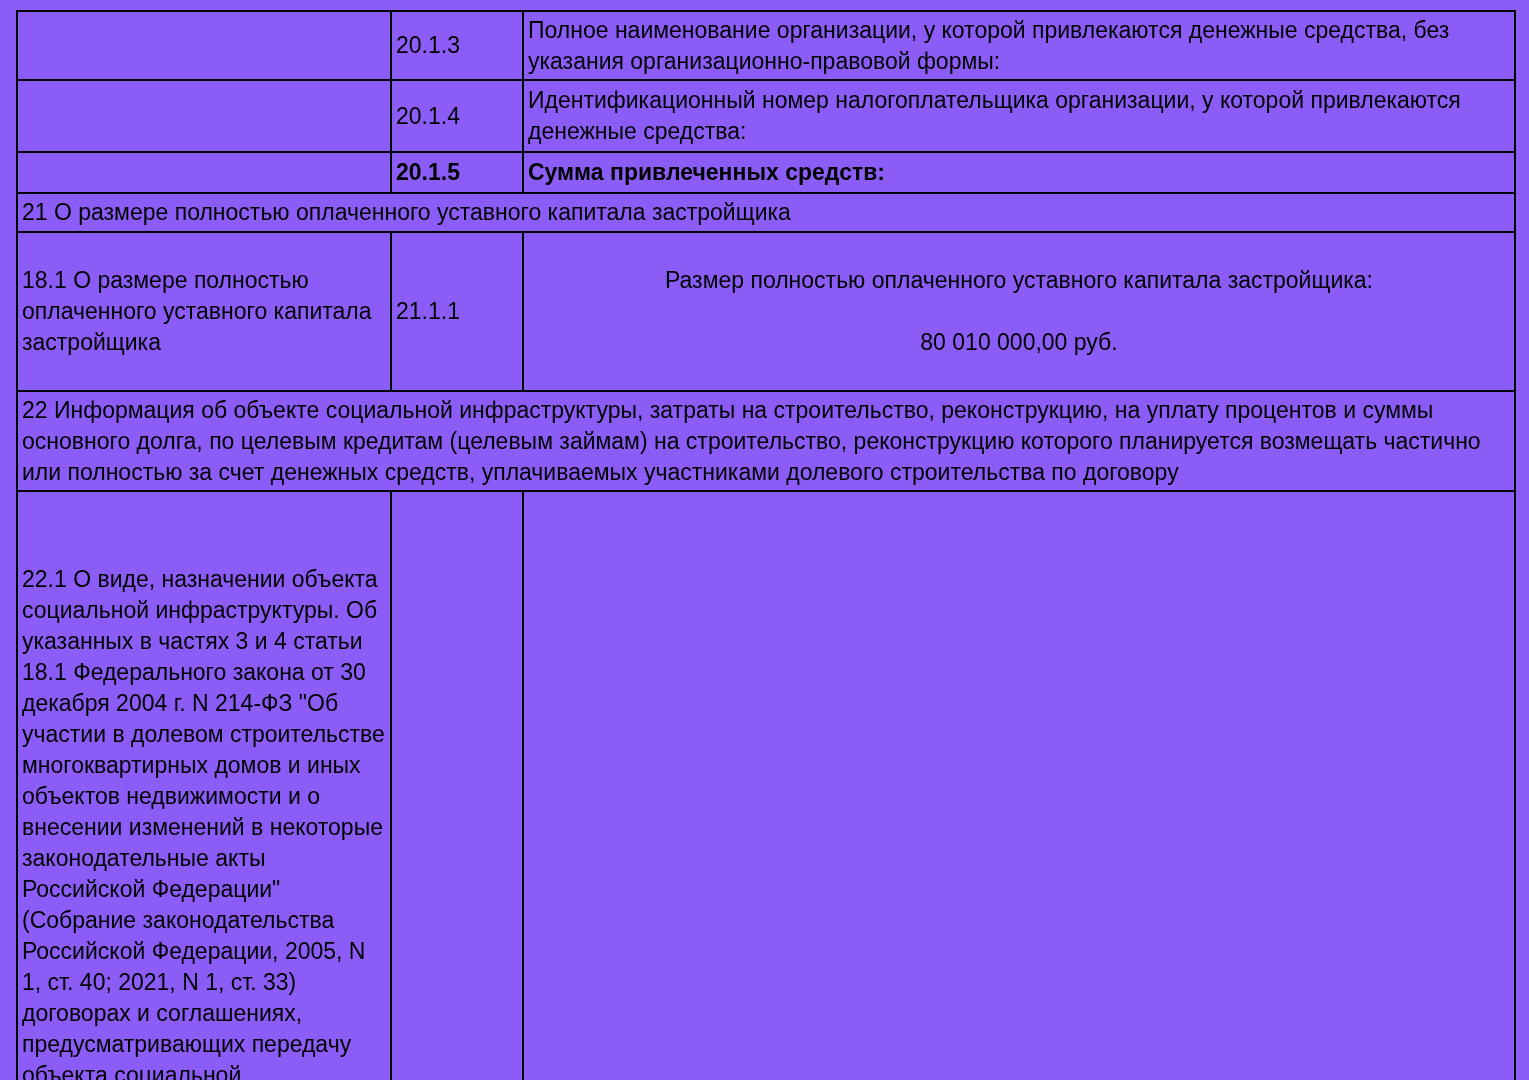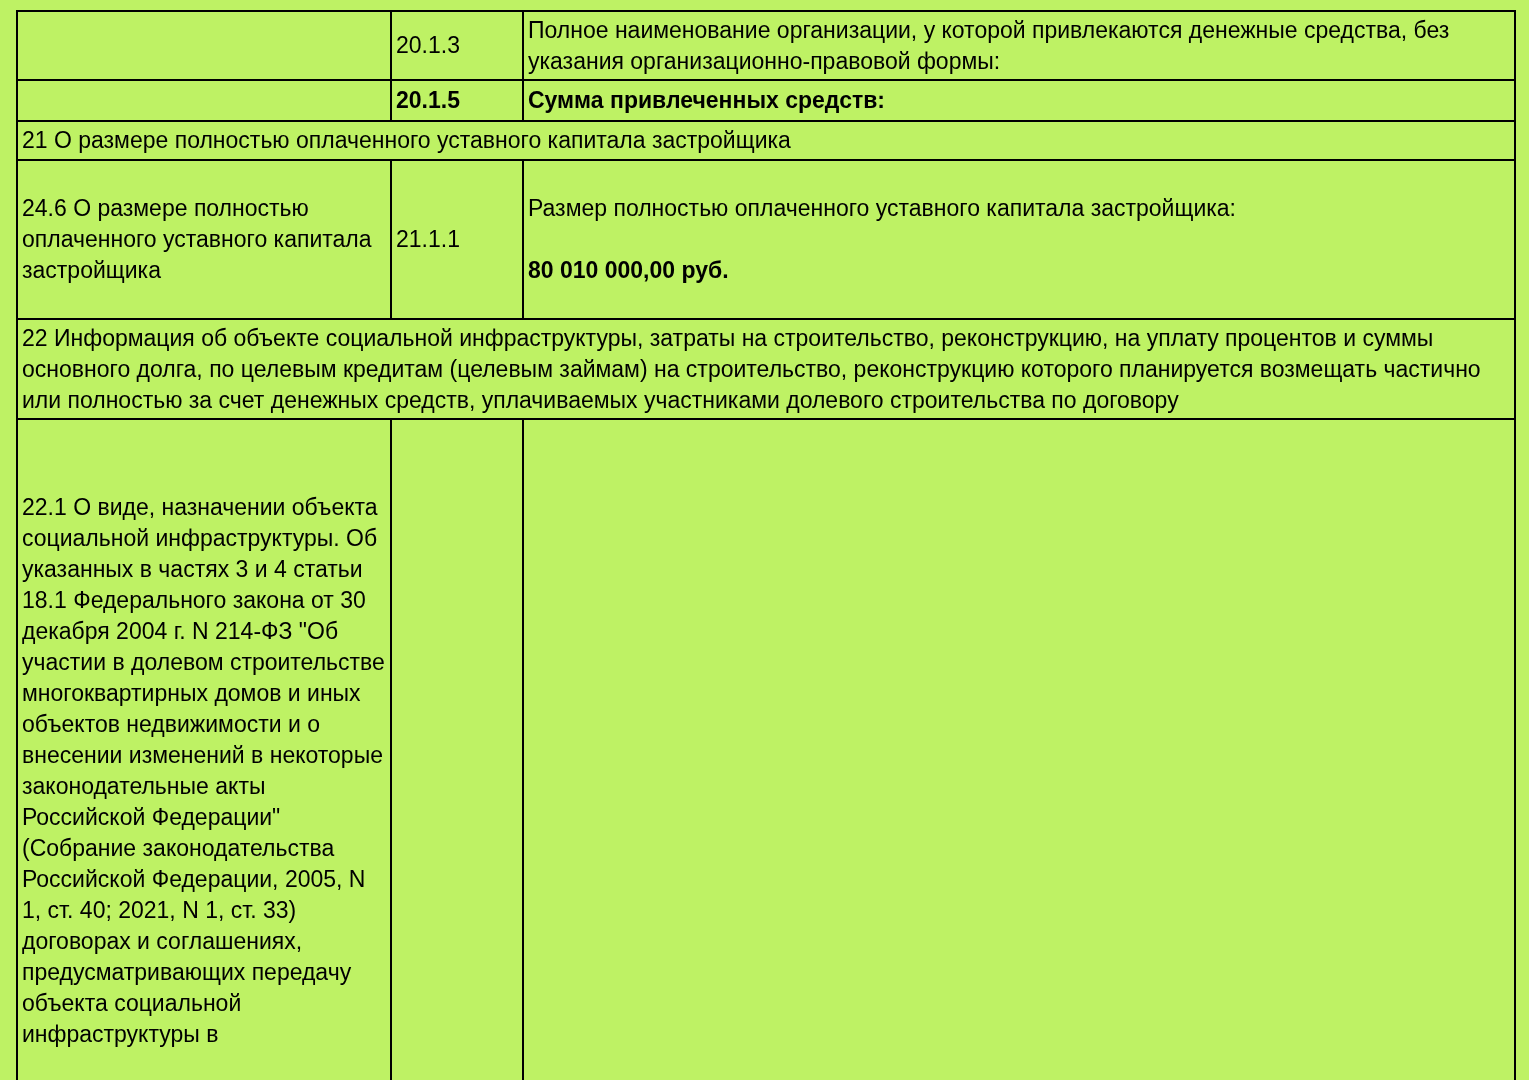--- a/index.html
+++ b/index.html
@@ -11,21 +11,21 @@
     width: 1529px;
     height: 1080px;
     overflow: hidden;
     font-family: "Liberation Sans", "DejaVu Sans", sans-serif;
     color: #000000;
   }
   .page {
     position: relative;
     width: 1529px;
     height: 1080px;
-    background: #bef264;
+    background: #8b5cf6;
   }
   table.doc-table {
     position: absolute;
     left: 16px;
     top: 10px;
     width: 1498px;
     border-collapse: collapse;
     table-layout: fixed;
   }
   table.doc-table td {
@@ -51,58 +51,64 @@
   tr.hfill td { height: 700px; }
 
   td.section-cell {
     vertical-align: middle;
   }
   td.left-top {
     vertical-align: top;
     padding-top: 3px;
   }
   .bold-value {
-    font-weight: 700;
+    font-weight: 400;
   }
-  .content-line { display: block; }
+  .content-line { display: block; text-align: center; }
 </style>
 </head>
 <body>
 
 <div class="page">
   <table class="doc-table">
     <colgroup>
       <col class="c-left">
       <col class="c-num">
       <col class="c-body">
     </colgroup>
 
     <tbody>
         <tr class="h65">
       <td></td>
       <td>20.1.3</td>
       <td>Полное наименование организации, у которой привлекаются денежные средства, без
 указания организационно-правовой формы:</td>
     </tr>
 
+    <tr class="h68">
+      <td></td>
+      <td>20.1.4</td>
+      <td>Идентификационный номер налогоплательщика организации, у которой привлекаются
+денежные средства:</td>
+    </tr>
 
     <tr class="h37">
       <td></td>
       <td>20.1.5</td>
       <td>Сумма привлеченных средств:</td>
     </tr>
 
 
 
     <tr class="h35">
       <td colspan="3" class="section-cell">21 О размере полностью оплаченного уставного капитала застройщика</td>
     </tr>
 
     <tr class="h95">
-      <td>24.6 О размере полностью
+      <td>18.1 О размере полностью
 оплаченного уставного капитала
 застройщика</td>
       <td>21.1.1</td>
       <td>
         <span class="content-line">Размер полностью оплаченного уставного капитала застройщика:</span>
         <span class="content-line bold-value">80 010 000,00 руб.</span>
       </td>
     </tr>
 
     <tr class="h96">

